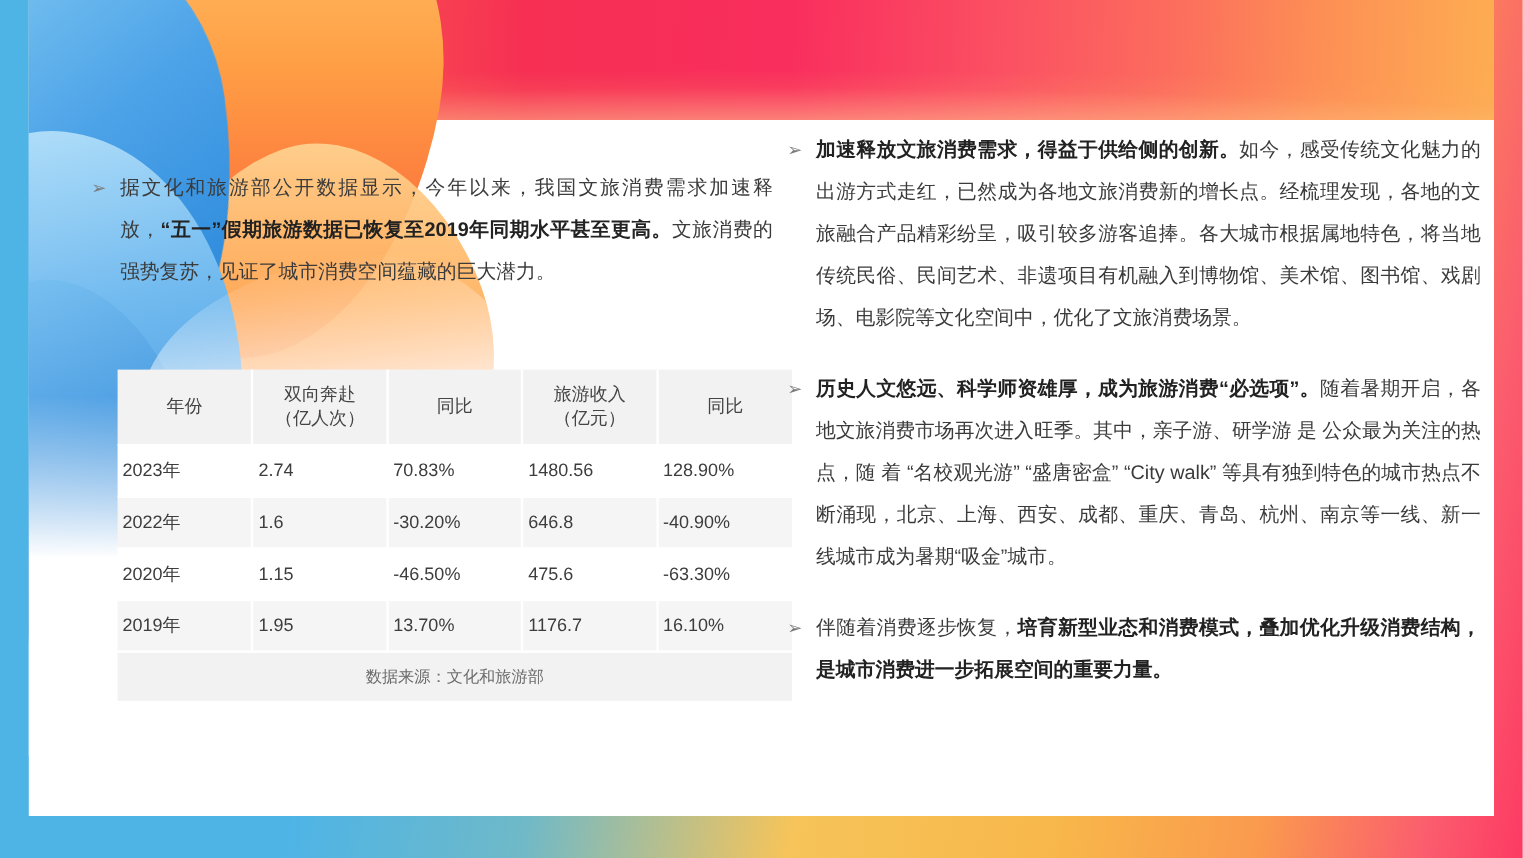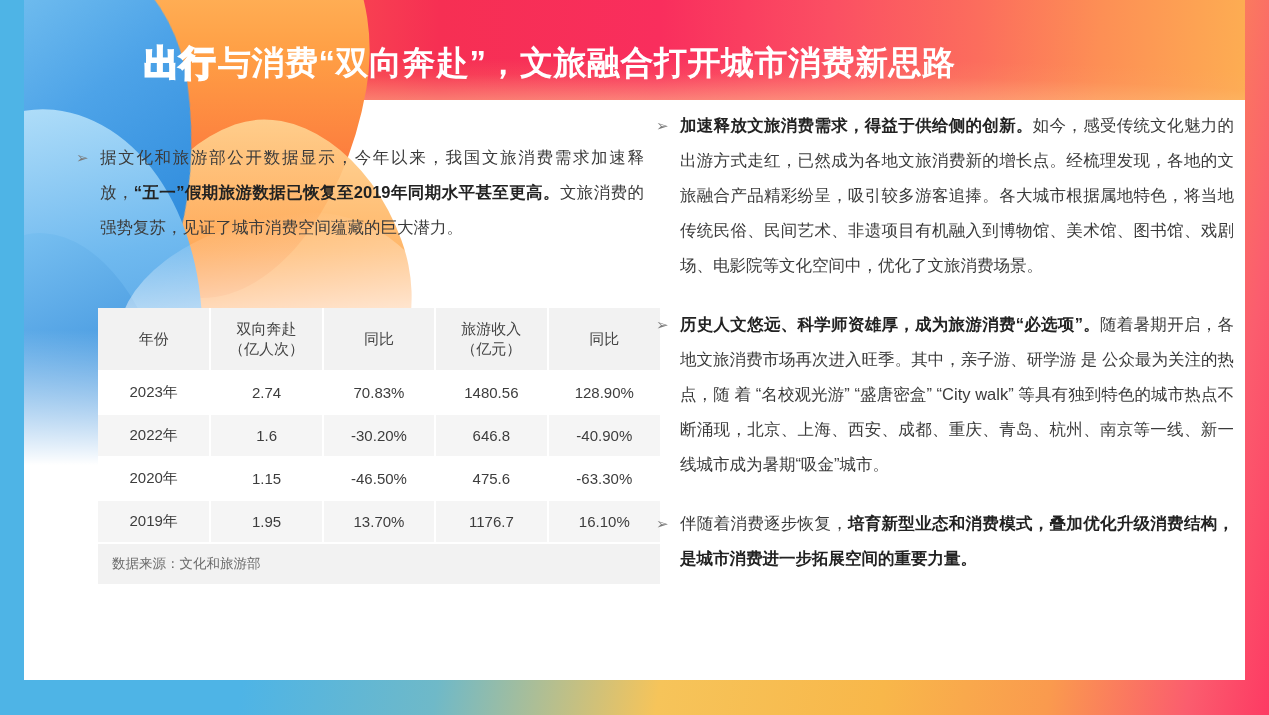--- a/index.html
+++ b/index.html
@@ -226,31 +226,31 @@
     padding: 11px 4px;
     text-align: center;
     border-right: 2px solid #ffffff;
     border-bottom: 2px solid #ffffff;
     vertical-align: middle;
   }
   table.data th:last-child { border-right: none; }
   table.data td {
     font-size: 15px;
     color: #3d3d3d;
-    text-align: center;
+    text-align: left;
     padding: 11px 4px;
     border-right: 2px solid #ffffff;
     border-bottom: 2px solid #ffffff;
   }
   table.data td:last-child { border-right: none; }
   table.data tbody tr:nth-child(odd)  td { background: #ffffff; }
   table.data tbody tr:nth-child(even) td { background: #f5f5f5; }
   table.data tfoot td {
     background: #f2f2f2;
-    text-align: left;
+    text-align: center;
     padding: 11px 14px;
     font-size: 13.5px;
     color: #6b6b6b;
     border: none;
   }
   .col-year { width: 20%; }
   .col-b    { width: 20%; }
 
   
 </style>
@@ -266,24 +266,20 @@
     </div>
 
     <div class="blob blob-orange-1"></div>
     <div class="blob blob-orange-2"></div>
     <div class="blob blob-blue-1"></div>
     <div class="blob blob-blue-2"></div>
     <div class="blob blob-blue-3"></div>
     <div class="blob blob-white-1"></div>
     <div class="blob blob-white-2"></div>
 
-    <div class="title-row">
-      <span class="title-outline">出行</span>
-      <span class="title-solid">与消费“双向奔赴”，文旅融合打开城市消费新思路</span>
-    </div>
 
     <div class="content">
 
       <div class="col-left">
         <div class="bullet">
           <span class="bullet-marker">➢</span>
           <span class="bullet-text"><span>据文化和旅游部公开数据显示，今年以来，我国文旅消费需求加速释放，</span><b>“五一”假期旅游数据已恢复至2019年同期水平甚至更高。</b><span>文旅消费的强势复苏，见证了城市消费空间蕴藏的巨大潜力。</span></span>
         </div>
       </div>
 

